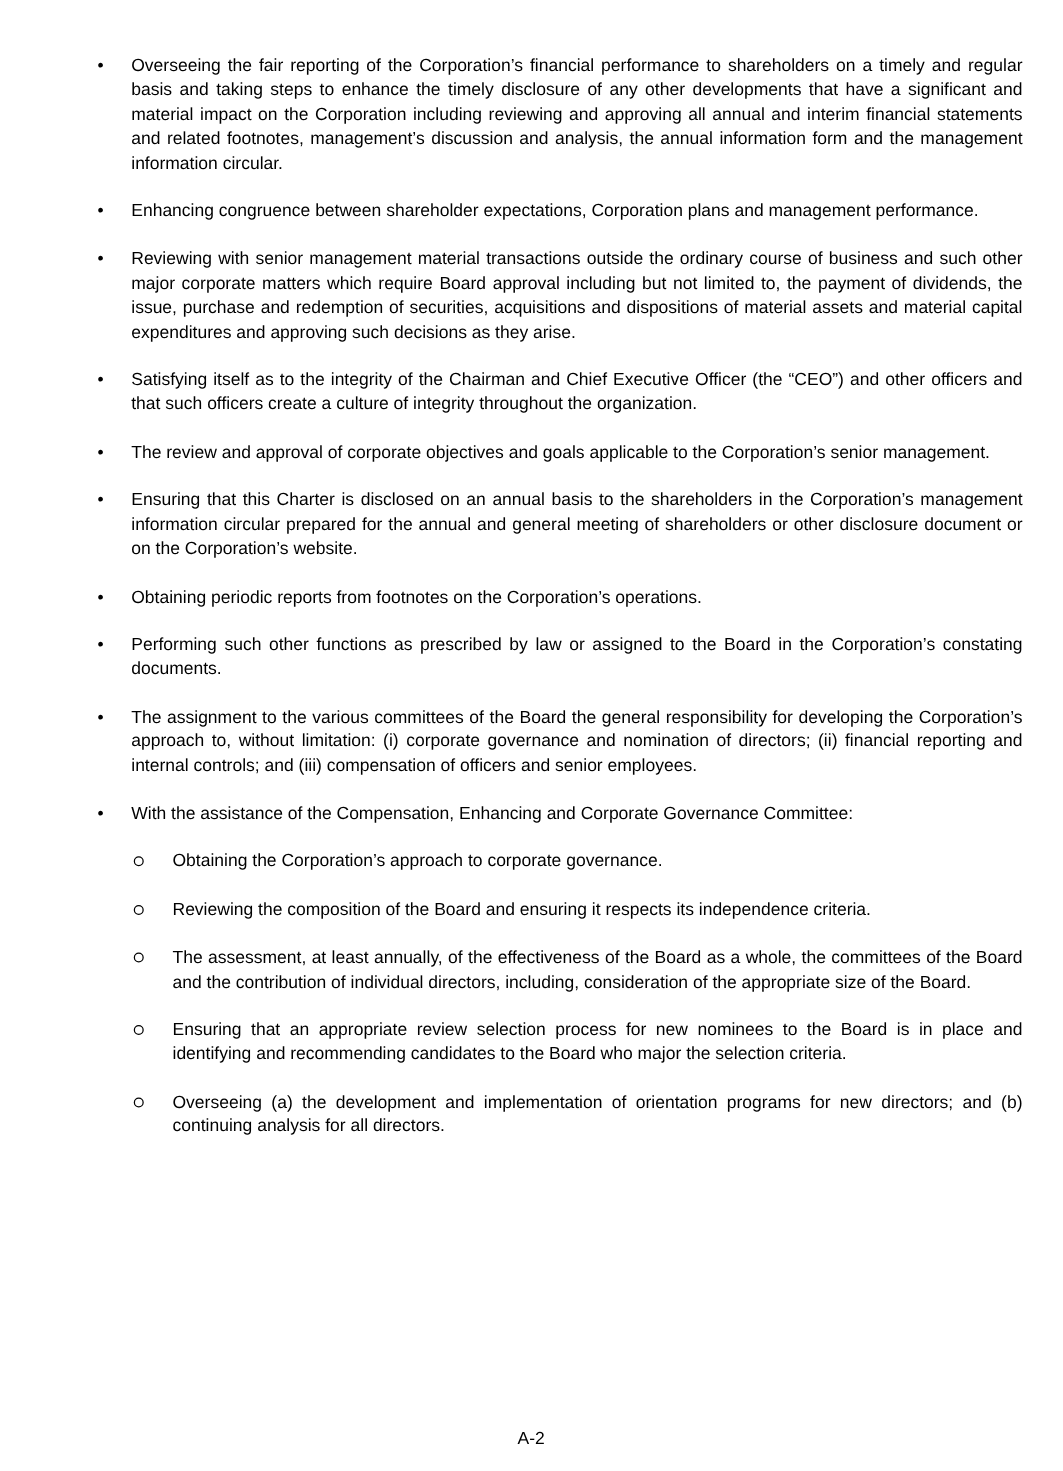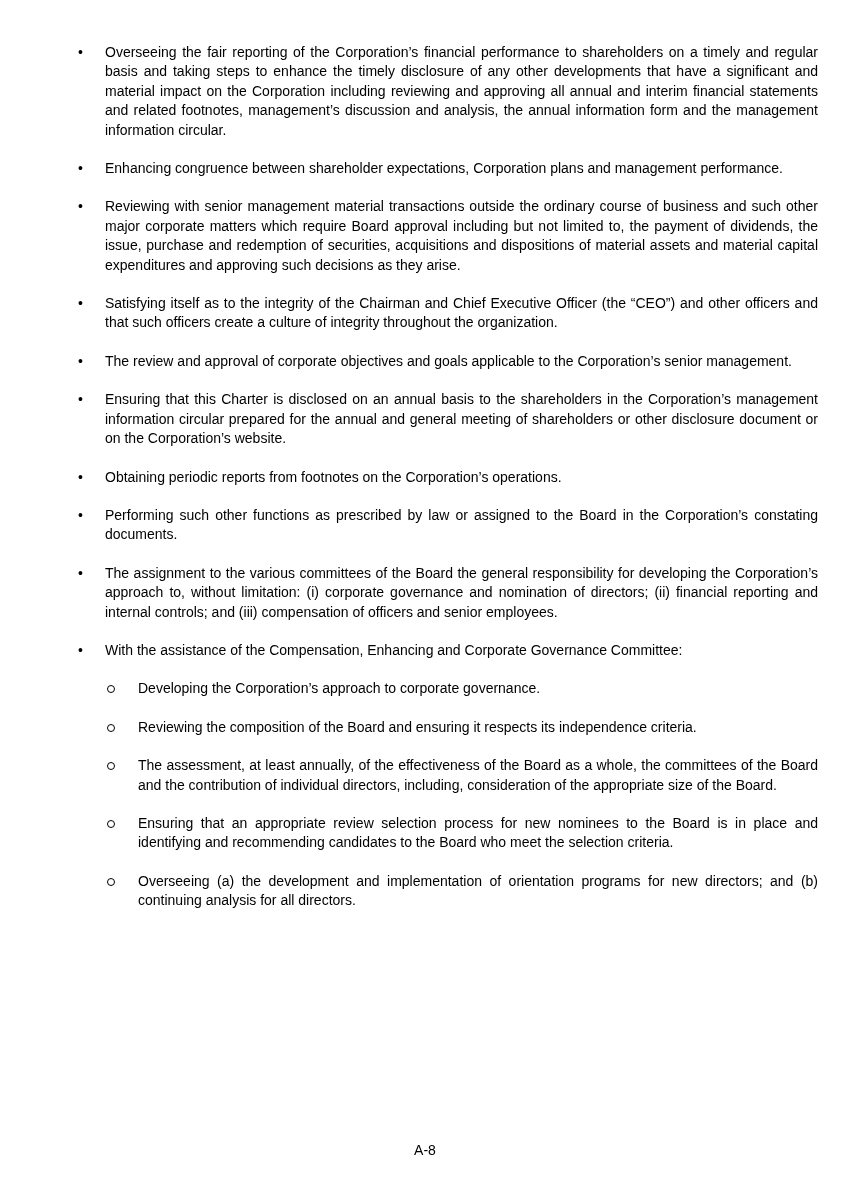--- a/index.html
+++ b/index.html
@@ -100,33 +100,33 @@
       <div class="bullet-item level-1">
         <span class="marker">•</span>
         <span class="text"><span>The assignment to the various committees of the Board the general responsibility for developing the Corporation’s approach to, without limitation: (i) corporate governance and nomination of directors; (ii) financial reporting and internal controls; and (iii) compensation of officers and senior employees.</span></span>
       </div>
       <div class="bullet-item level-1">
         <span class="marker">•</span>
         <span class="text"><span>With the assistance of the Compensation, Enhancing and Corporate Governance Committee:</span></span>
       </div>
       <div class="bullet-item level-2">
         <span class="marker"><span class="ring"></span></span>
-        <span class="text"><span>Developing the Corporation’s approach to corporate governance.</span></span>
+        <span class="text"><span>Obtaining the Corporation’s approach to corporate governance.</span></span>
       </div>
       <div class="bullet-item level-2">
         <span class="marker"><span class="ring"></span></span>
         <span class="text"><span>Reviewing the composition of the Board and ensuring it respects its independence criteria.</span></span>
       </div>
       <div class="bullet-item level-2">
         <span class="marker"><span class="ring"></span></span>
         <span class="text"><span>The assessment, at least annually, of the effectiveness of the Board as a whole, the committees of the Board and the contribution of individual directors, including, consideration of the appropriate size of the Board.</span></span>
       </div>
       <div class="bullet-item level-2">
         <span class="marker"><span class="ring"></span></span>
-        <span class="text"><span>Ensuring that an appropriate review selection process for new nominees to the Board is in place and identifying and recommending candidates to the Board who meet the selection criteria.</span></span>
+        <span class="text"><span>Ensuring that an appropriate review selection process for new nominees to the Board is in place and identifying and recommending candidates to the Board who major the selection criteria.</span></span>
       </div>
       <div class="bullet-item level-2">
         <span class="marker"><span class="ring"></span></span>
         <span class="text"><span>Overseeing (a) the development and implementation of orientation programs for new directors; and (b) continuing analysis for all directors.</span></span>
       </div>
     </div>
-  <div class="footer">A-8</div>
+  <div class="footer">A-2</div>
 </div>
 
 </body></html>

